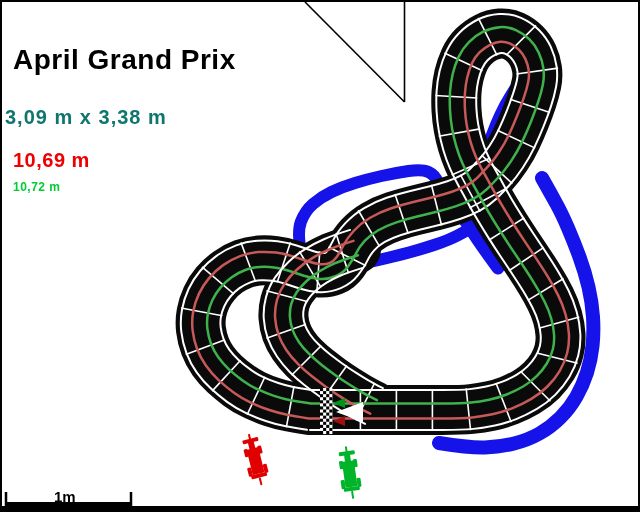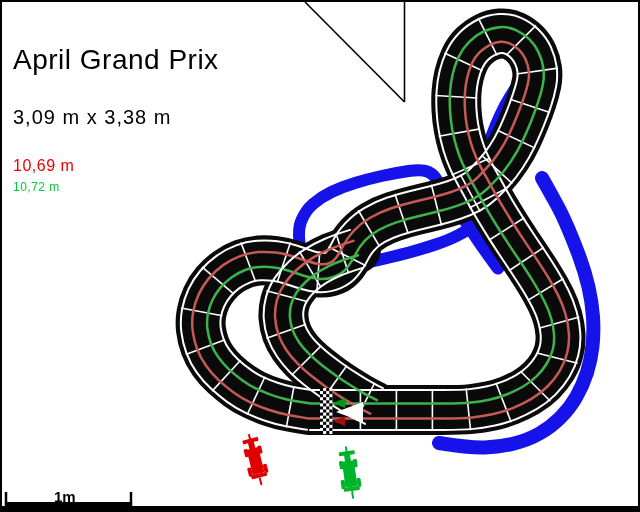--- a/index.html
+++ b/index.html
@@ -2,24 +2,24 @@
 <html><head>
 <meta charset="utf-8">
 <style>
   html,body{margin:0;padding:0;background:#888;}
   .frame{
     position:relative; width:640px; height:512px; background:#fff;
     box-sizing:border-box; border:2px solid #000; overflow:hidden;
     font-family:"Liberation Sans", sans-serif;
   }
   .frame svg{position:absolute;left:0;top:0;}
-  .txt{position:absolute; font-weight:normal; white-space:nowrap; line-height:1;}
+  .txt{position:absolute; font-weight:bold; white-space:nowrap; line-height:1;}
   .title{left:11px; top:44px; font-size:28px; letter-spacing:.5px; color:#000;}
-  .dims{left:11px; top:105px; font-size:20px; letter-spacing:1px; color:#000000;}
-  .len-red{left:11px; top:156px; font-size:16px; letter-spacing:.5px;}
+  .dims{left:3px; top:105px; font-size:20px; letter-spacing:1px; color:#0f766e;}
+  .len-red{left:11px; top:148px; font-size:20px; letter-spacing:.5px;}
   .len-green{left:11px; top:179px; font-size:12px; letter-spacing:.5px;}
   .bottom-edge{position:absolute; left:0; bottom:0; width:100%; height:4px; background:#000;}
 </style>
 </head>
 <body>
 
 <div class="frame">
 
   <svg id="plan-svg" width="640" height="512" viewBox="0 0 640 512">
       <path d="M437,441Q468,446 483,445.5Q498,445 512,441.5Q526,438 537.5,431.5Q549,425 558.5,415.5Q568,406 574.5,394.5Q581,383 585,370.5Q589,358 590.5,344Q592,330 591,315Q590,300 586.5,285Q583,270 577.5,255Q572,240 566,226Q560,212 554.5,202Q549,192 544.5,184L540,176" fill="none" stroke="#1512ea" stroke-width="14" stroke-linecap="round" stroke-linejoin="round"></path>

